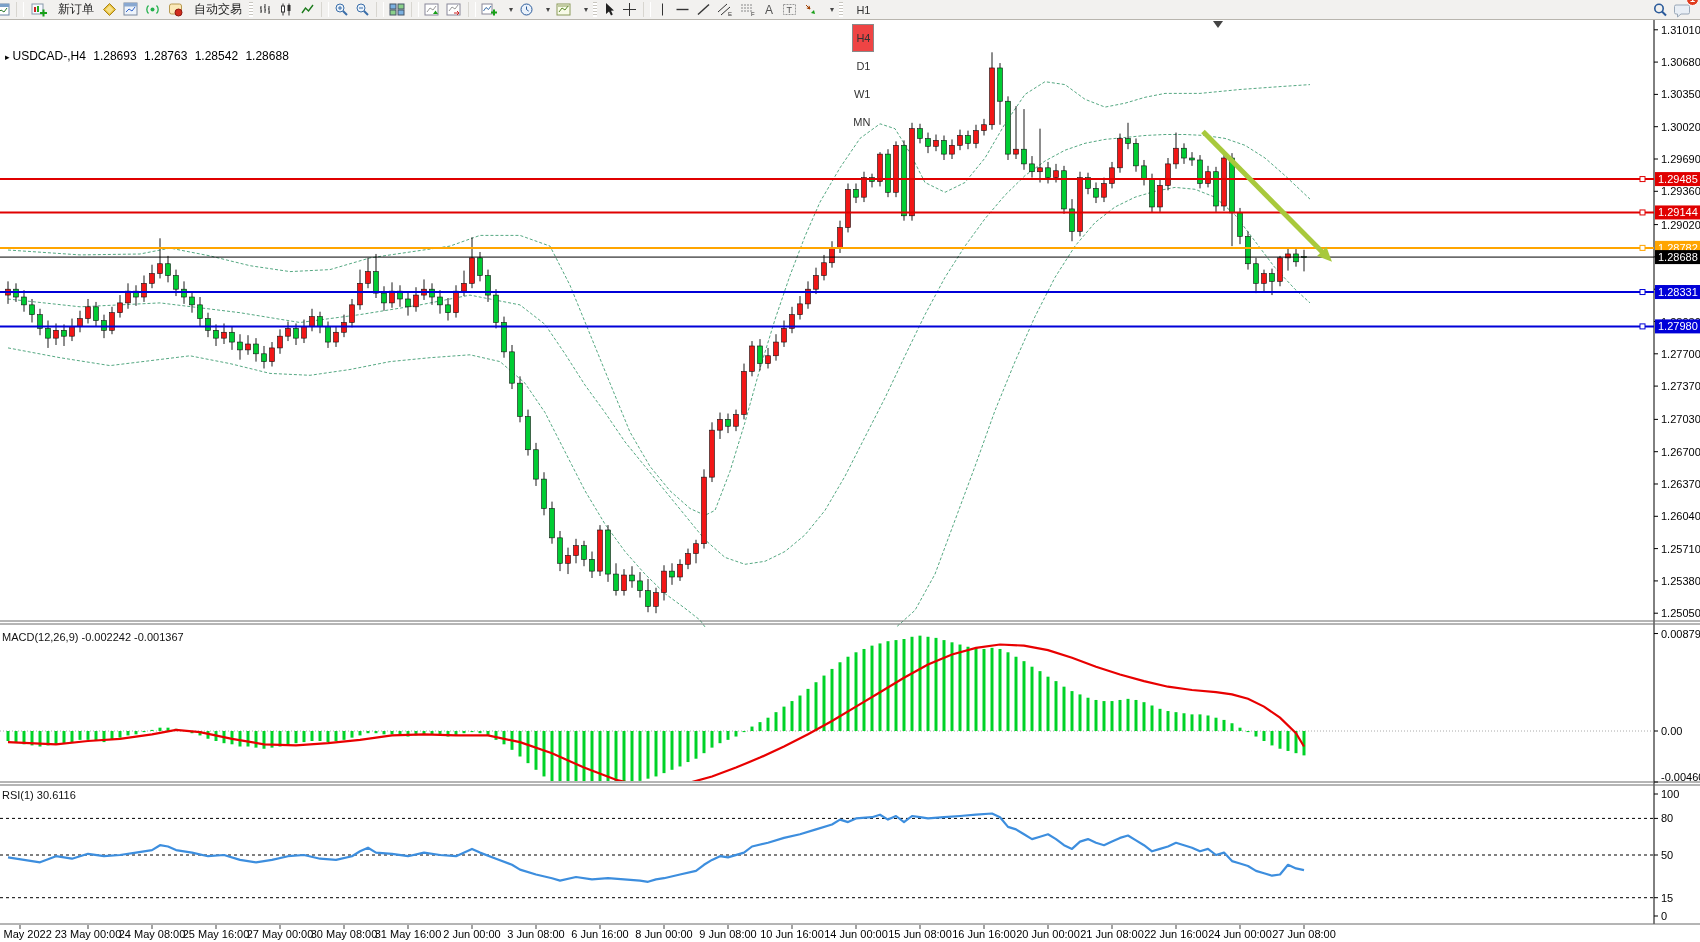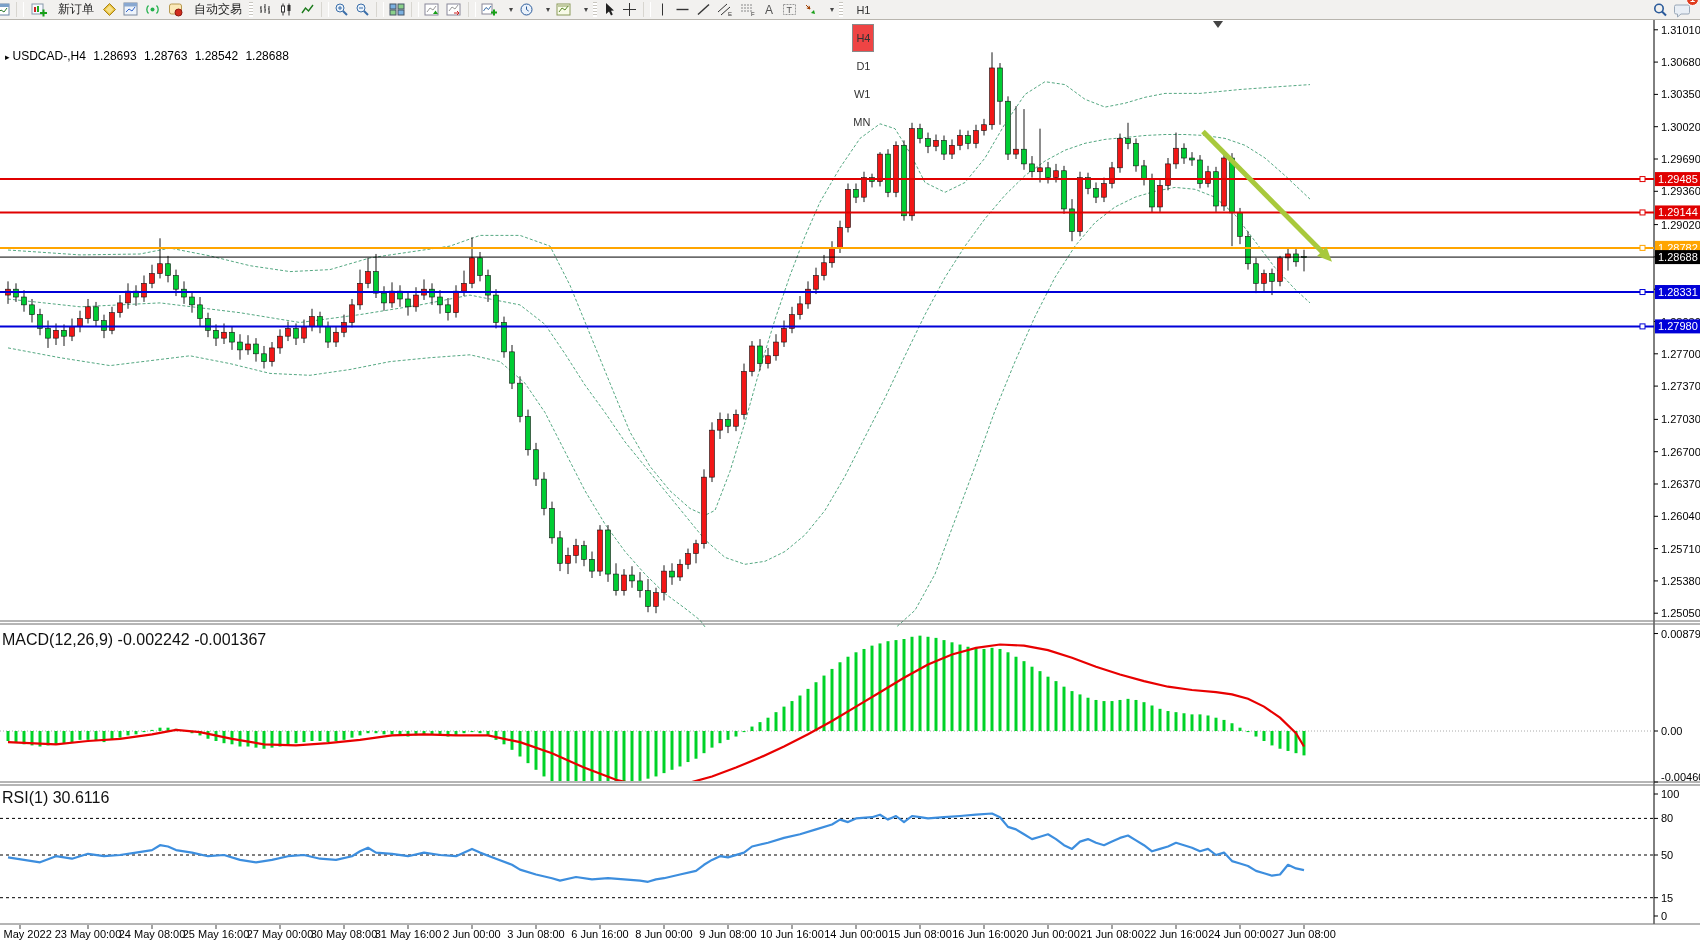--- a/index.html
+++ b/index.html
@@ -17,21 +17,21 @@
   .tflabel{font-size:11px;color:#333;padding:0 3px;}
   .spacer{flex:1;}
   .badge{position:absolute;top:-4px;right:-6px;background:#e03c1e;color:#fff;border-radius:8px;
     font-size:9px;line-height:11px;min-width:11px;text-align:center;font-weight:bold;border:1px solid #fff;}
   .chaticon{position:relative;}
   svg.ic{display:block;}
   
   .chart-title{position:absolute;top:25px;left:5px;font-size:12px;color:#000;z-index:3;white-space:nowrap;margin-top:24px;}
   .chart-title .arr{font-size:9px;margin-right:3px;}
   .chart-title span{margin-right:4px;}
-  .panel-label{position:absolute;left:2px;font-size:16px;color:#111;z-index:3;white-space:nowrap;}
+  .panel-label{position:absolute;left:2px;font-size:11px;color:#111;z-index:3;white-space:nowrap;}
   #chartsvg{position:absolute;top:0;left:0;z-index:1;}
 </style>
 </head>
 <body>
 
 <div class="toolbar">
   <div class="tbtn" style="margin-left:-8px">
     <svg class="ic" width="15" height="15">
         <rect x="1" y="2" width="13" height="11" fill="#fff" stroke="#6a86a8"></rect>
         <rect x="1" y="2" width="13" height="3" fill="#7aa0c8"></rect>

